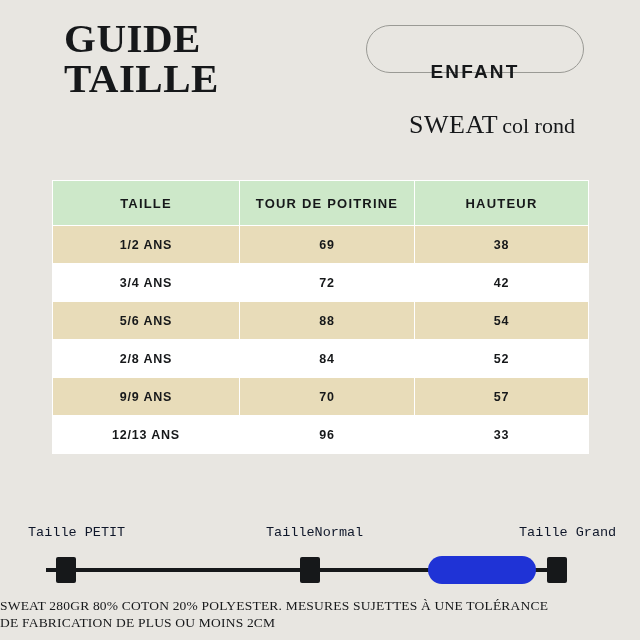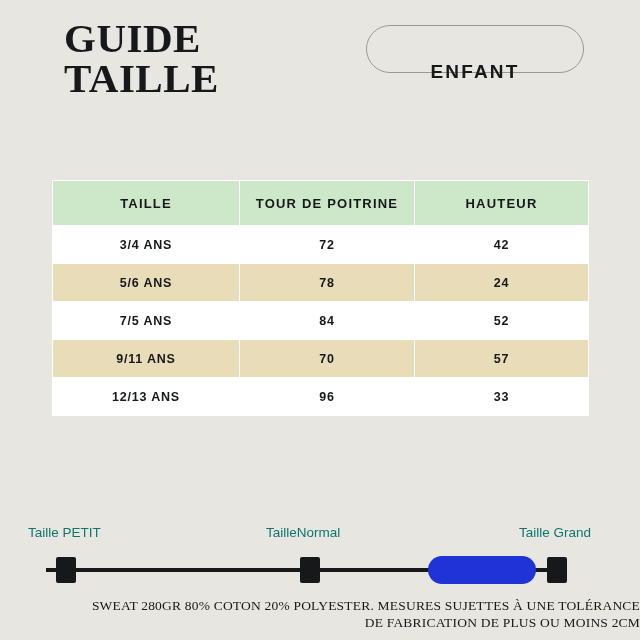--- a/index.html
+++ b/index.html
@@ -130,23 +130,23 @@
   }
   .slider .labels {
     position: absolute;
     top: 0;
     left: 0;
     width: 640px;
     height: 22px;
   }
   .slider .lab {
     position: absolute;
-    font-family: Liberation Sans, sans-serif;
+    font-family: Liberation Mono, monospace;
     font-size: 13.5px;
-    color: #0f766e;
+    color: #0f172a;
     white-space: nowrap;
   }
   .lab-petit  { left: 28px;  top: 0; }
   .lab-normal { left: 266px; top: 0; }
   .lab-grand  { left: 519px; top: 0; }
 
   .track {
     position: absolute;
     left: 46px;
     top: 43px;
@@ -174,21 +174,21 @@
     background: #1f33d6;
     border-radius: 14px;
   }
 
   
   .footer {
     position: absolute;
     left: 0;
     top: 598px;
     width: 640px;
-    text-align: right;
+    text-align: left;
     font-family: "Liberation Serif", serif;
     font-size: 13.5px;
     line-height: 1.25;
     color: #16181a;
     letter-spacing: 0.2px;
   }
   .footer .ln { display: block; }
 </style>
 </head>
 <body>
@@ -198,54 +198,63 @@
   <div class="header">
     <div class="title-block">
       <span class="l1">GUIDE</span>
       <span class="l3">TAILLE</span>
     </div>
 
     <div class="pill">
       <span>ENFANT</span>
     </div>
 
+    <div class="product">
+      <span class="strong">SWEAT</span>
+      <span class="light">col rond</span>
+    </div>
   </div>
 
   <div class="table-wrap">
     <table class="size-table">
       <colgroup>
           <col class="c1">
           <col class="c2">
           <col class="c3">
         </colgroup>
       <thead>
         <tr>
           <th>TAILLE</th>
           <th>TOUR DE POITRINE</th>
           <th>HAUTEUR</th>
         </tr>
       </thead>
       <tbody>
+        <tr class="beige">
+          <td>1/2 ANS</td>
+          <td>69</td>
+          <td>38</td>
+        </tr>
         <tr class="blue">
           <td>3/4 ANS</td>
           <td>72</td>
           <td>42</td>
         </tr>
         <tr class="beige">
           <td>5/6 ANS</td>
-          <td>78</td>
-          <td>24</td>
+          <td>88</td>
+          <td>54</td>
         </tr>
         <tr class="blue">
-          <td>7/5 ANS</td>
+          <td>2/8 ANS</td>
           <td>84</td>
           <td>52</td>
         </tr>
         <tr class="beige">
-          <td>9/11 ANS</td>
+          <td>9/9 ANS</td>
           <td>70</td>
           <td>57</td>
         </tr>
         <tr class="blue">
           <td>12/13 ANS</td>
           <td>96</td>
           <td>33</td>
         </tr>
       </tbody>
     </table>

